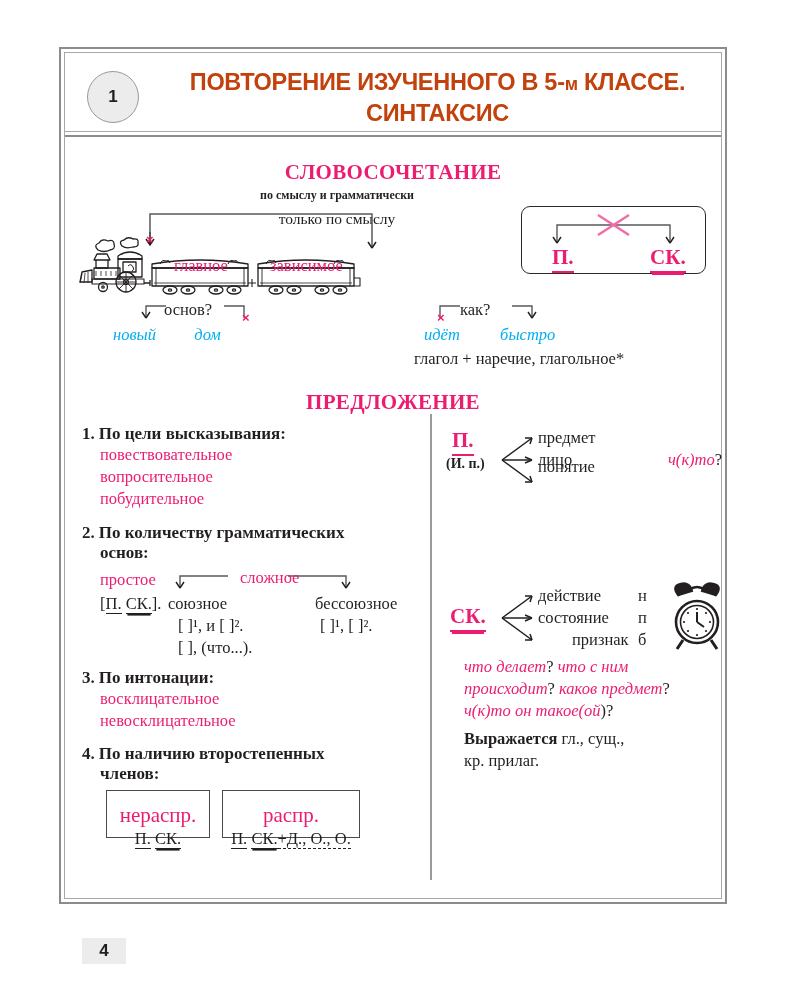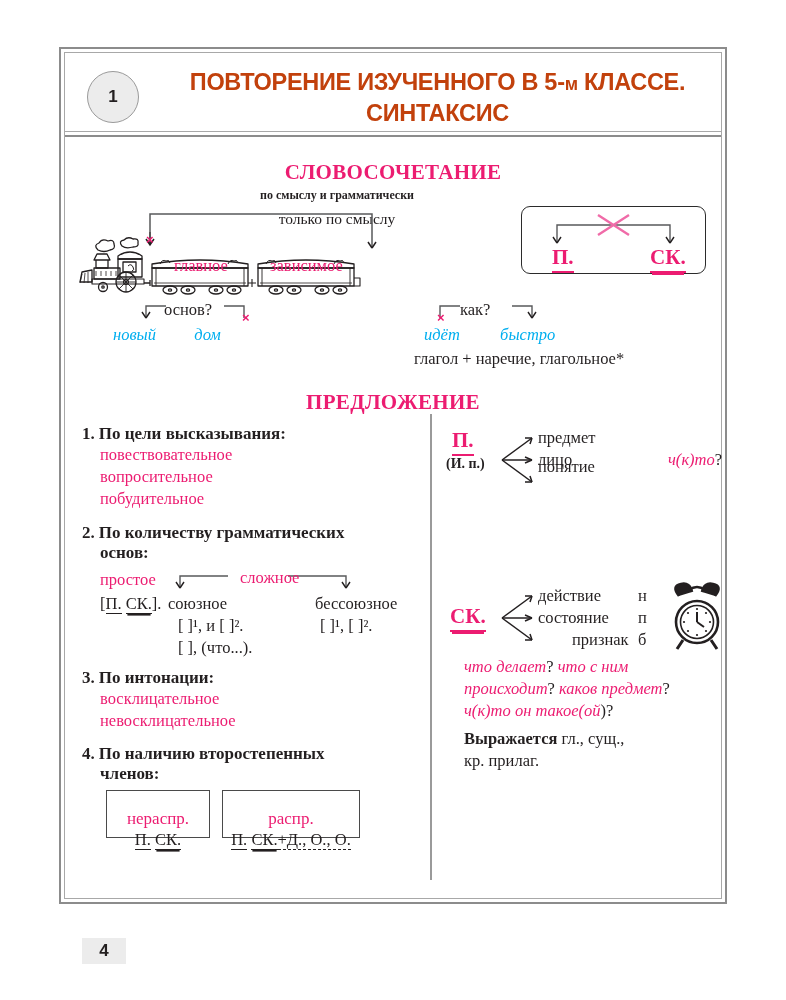--- a/index.html
+++ b/index.html
@@ -50,21 +50,21 @@
 
   
   .num{position:absolute;font-family:"Liberation Serif",serif;}
   .num .n{font-weight:bold;font-size:17px;color:#231f20;}
   .num .pink{color:#ec1c71;font-size:16.5px;display:block;line-height:1.33;}
 
   .mono-brk{font-size:16.5px;}
 
   
   .kbox{position:absolute;border:1.3px solid #4a4a4a;box-sizing:border-box;text-align:center;}
-  .kbox .t{color:#ec1c71;font-size:17px;display:block;margin-top:18px;}
+  .kbox .t{color:#ec1c71;font-size:21px;display:block;margin-top:12px;}
   .kbox .b{font-size:16.5px;display:block;margin-top:1px;}
 
   
   .vdiv{position:absolute;left:430px;top:414px;width:1.5px;height:466px;background:#9a9a9a;}
 
   
   .rc{position:absolute;font-size:16.5px;}
   .rc-big{font-weight:bold;font-size:21px;color:#ec1c71;}
   .rc-sub{font-weight:bold;font-size:14px;color:#231f20;}
   .rc-item{font-size:16.5px;color:#231f20;}

